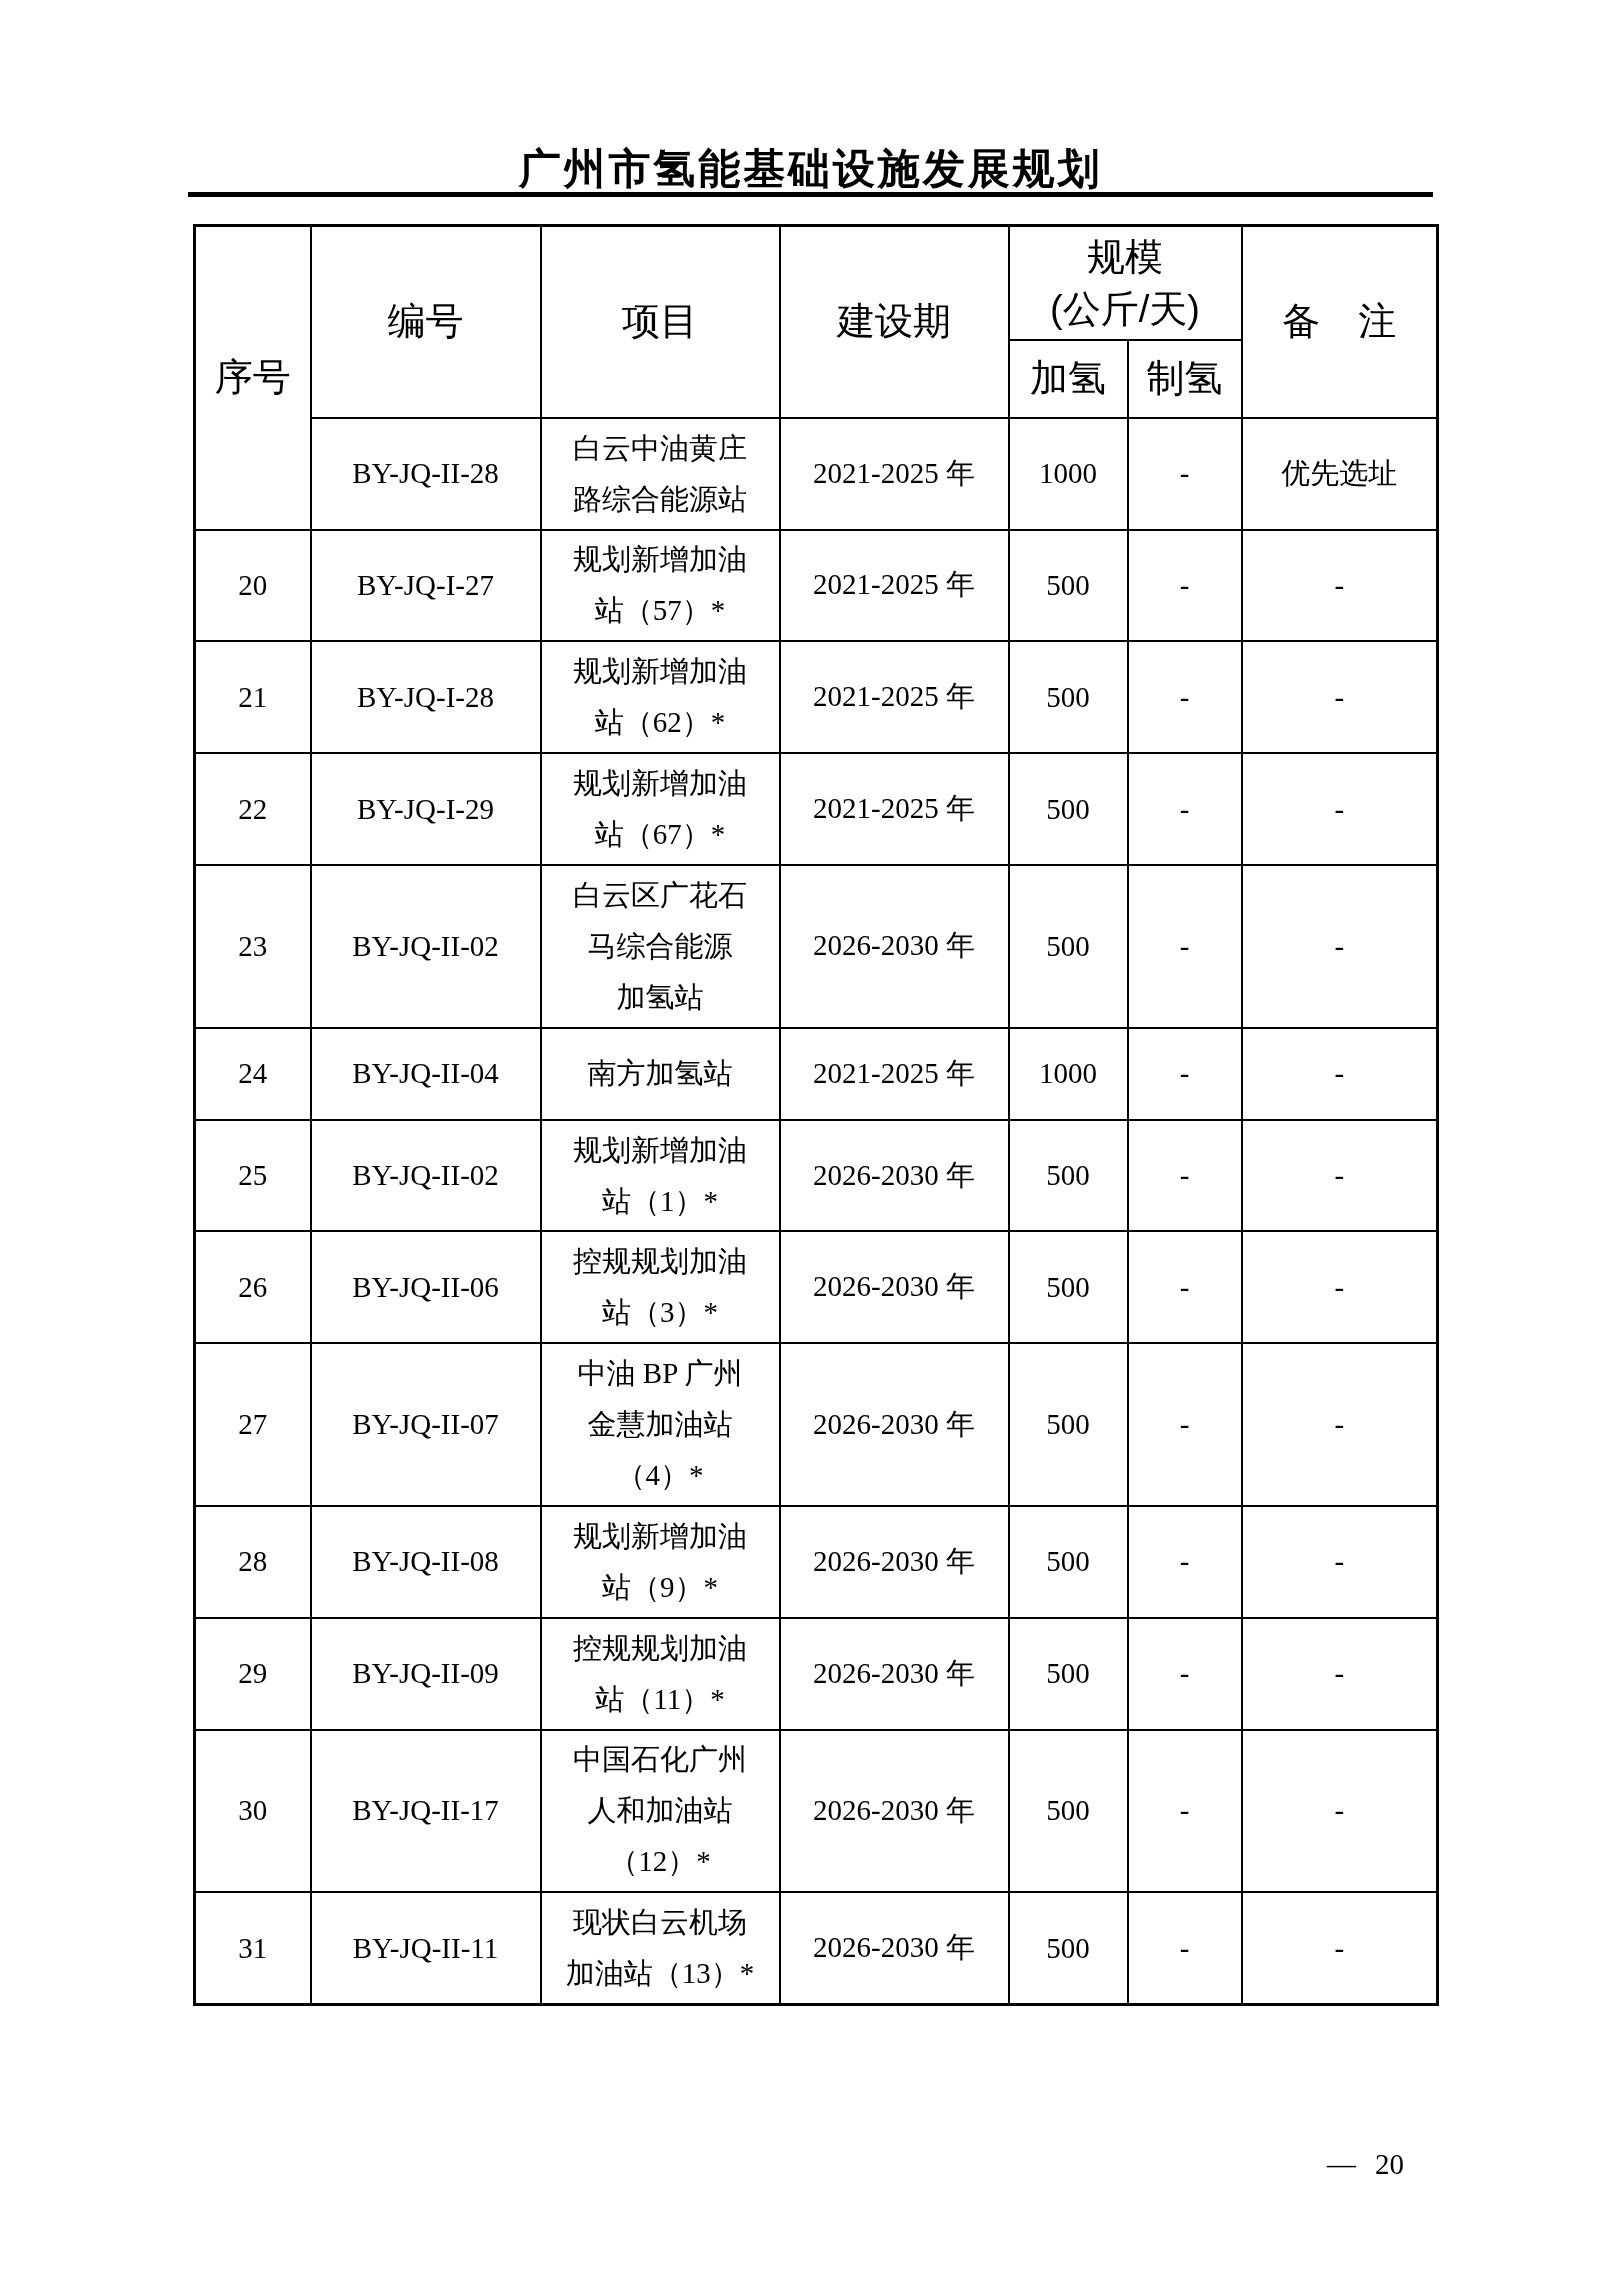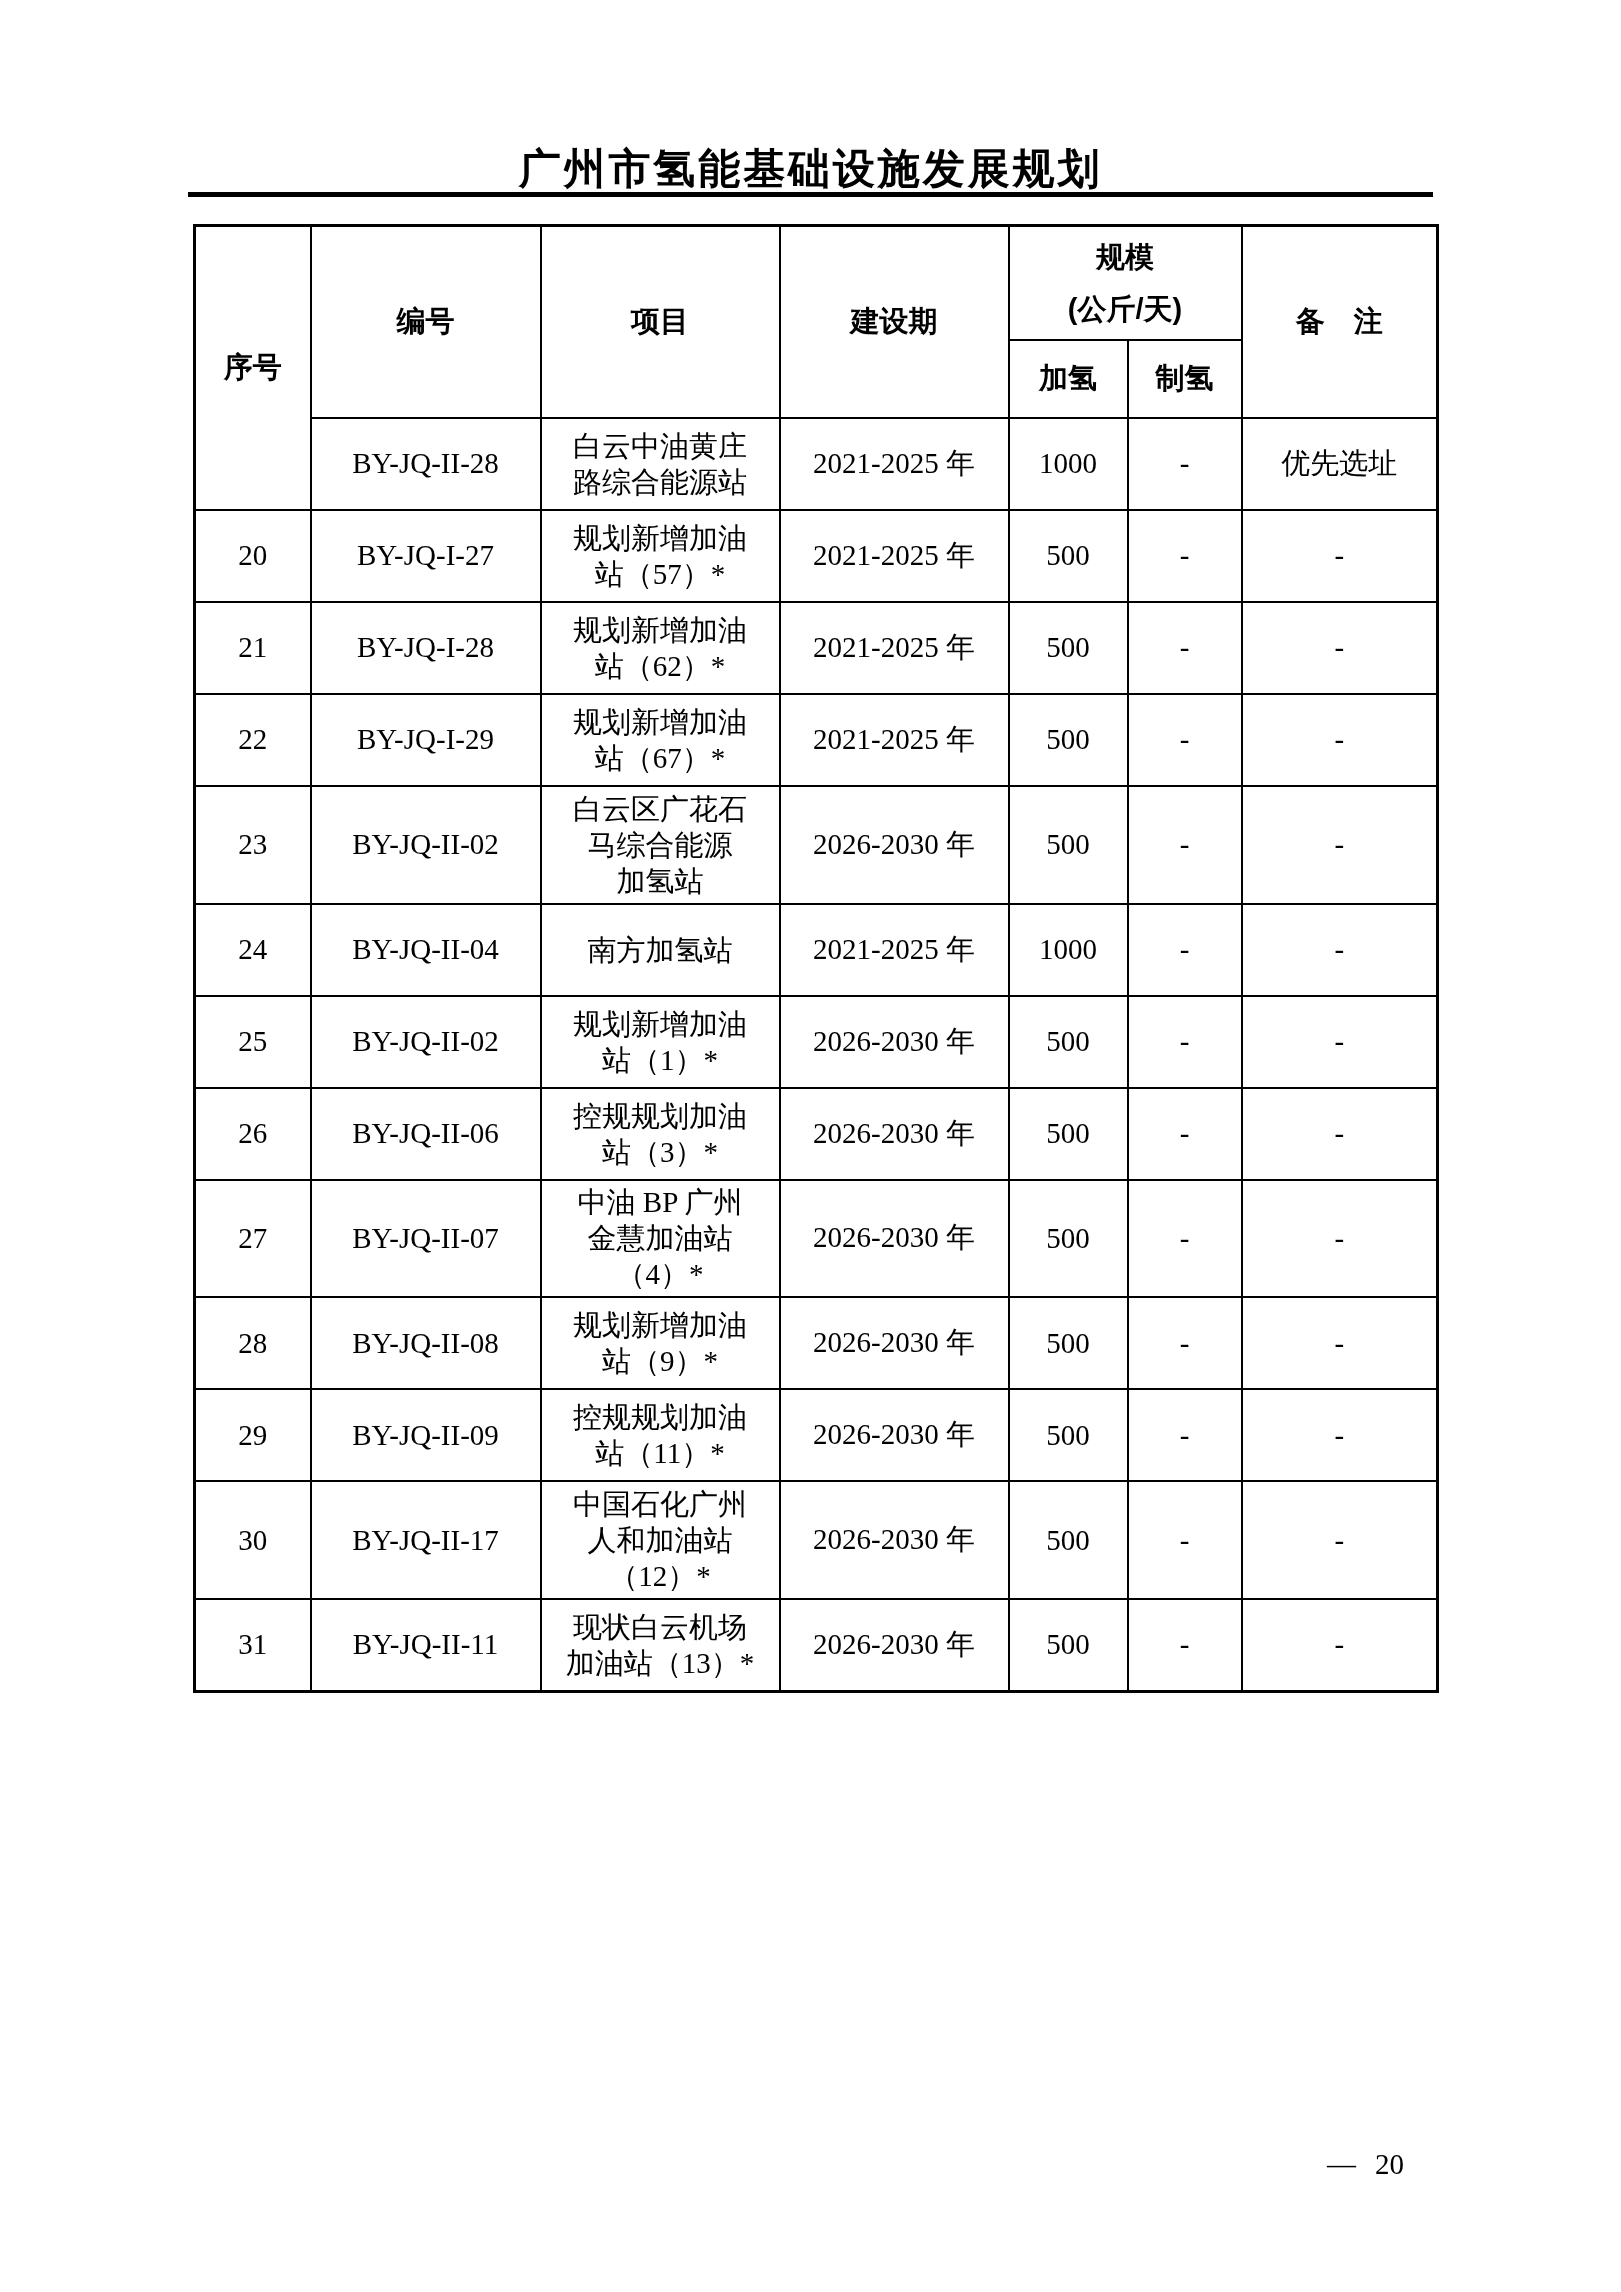--- a/index.html
+++ b/index.html
@@ -27,35 +27,35 @@
     border:3.9px solid #000;
   }
   table.projects th, table.projects td{
     border:2.9px solid #000;
     text-align:center;vertical-align:middle;
     padding:3.9px 5.9px;
     overflow:hidden;
   }
   table.projects th{
     font-family:"Liberation Sans","DejaVu Sans",sans-serif;
-    font-weight:bold;font-size:29px;
+    font-weight:normal;font-size:38px;
   }
   table.projects td{font-size:29px;}
   tr.header-row-1{height:110px;}
   tr.header-row-2{height:78px;}
   tr.data-row{height:92px;}
   th.col-index{
     vertical-align:top;
     padding-top:78px;
   }
   th.col-scale{
     line-height:52px;white-space:pre-line;
   }
   td.cell-project{
-    line-height:36px;white-space:pre-line;
+    line-height:51px;white-space:pre-line;
     padding-top:7.8px;padding-bottom:7.8px;margin-top:22px;
   }
   td.cell-period{white-space:nowrap;}
   .page-footer{
     position:absolute;top:2148px;left:0;width:1389px;
     text-align:right;font-size:29px;
     word-spacing:11.8px;white-space:nowrap;padding-left:15px;
   }
 </style>
 </head>

